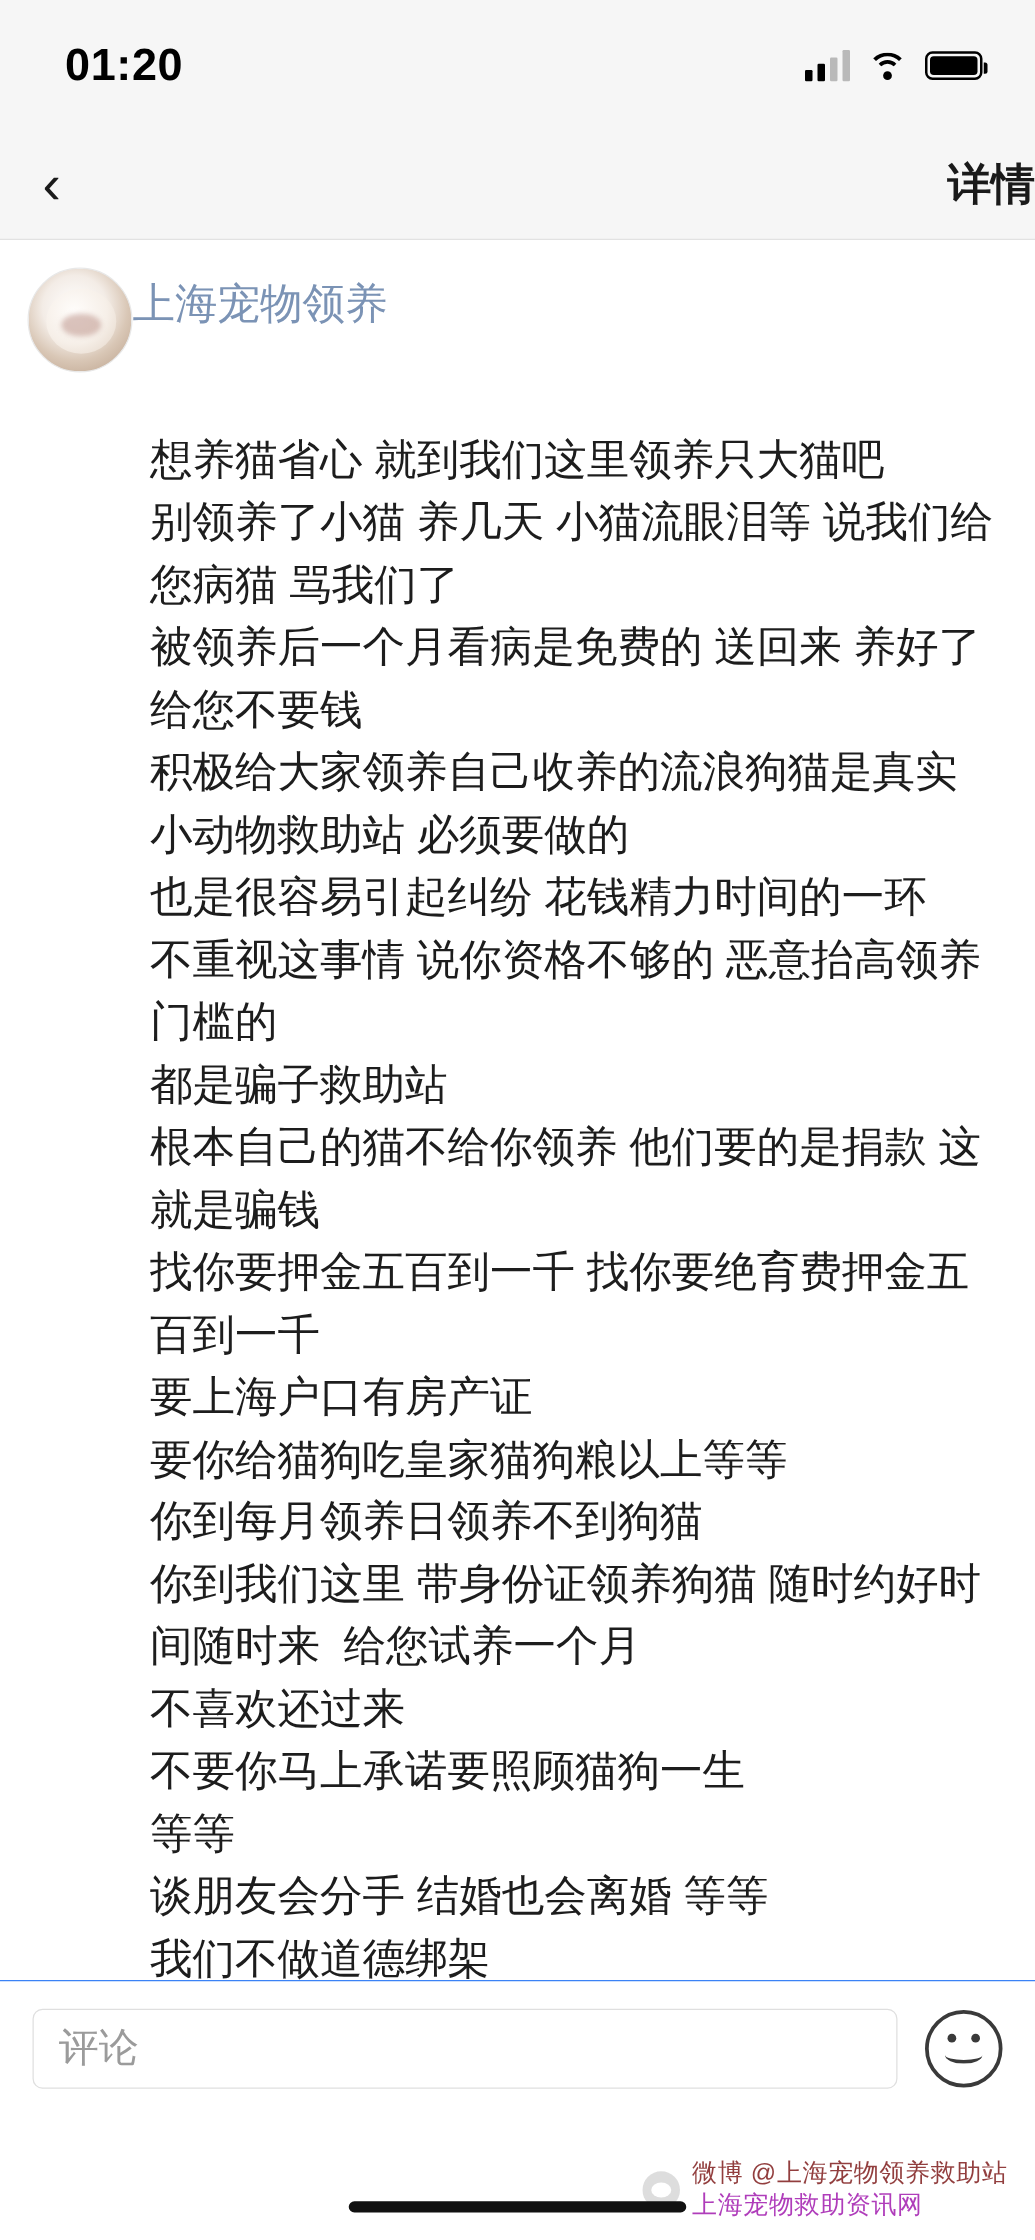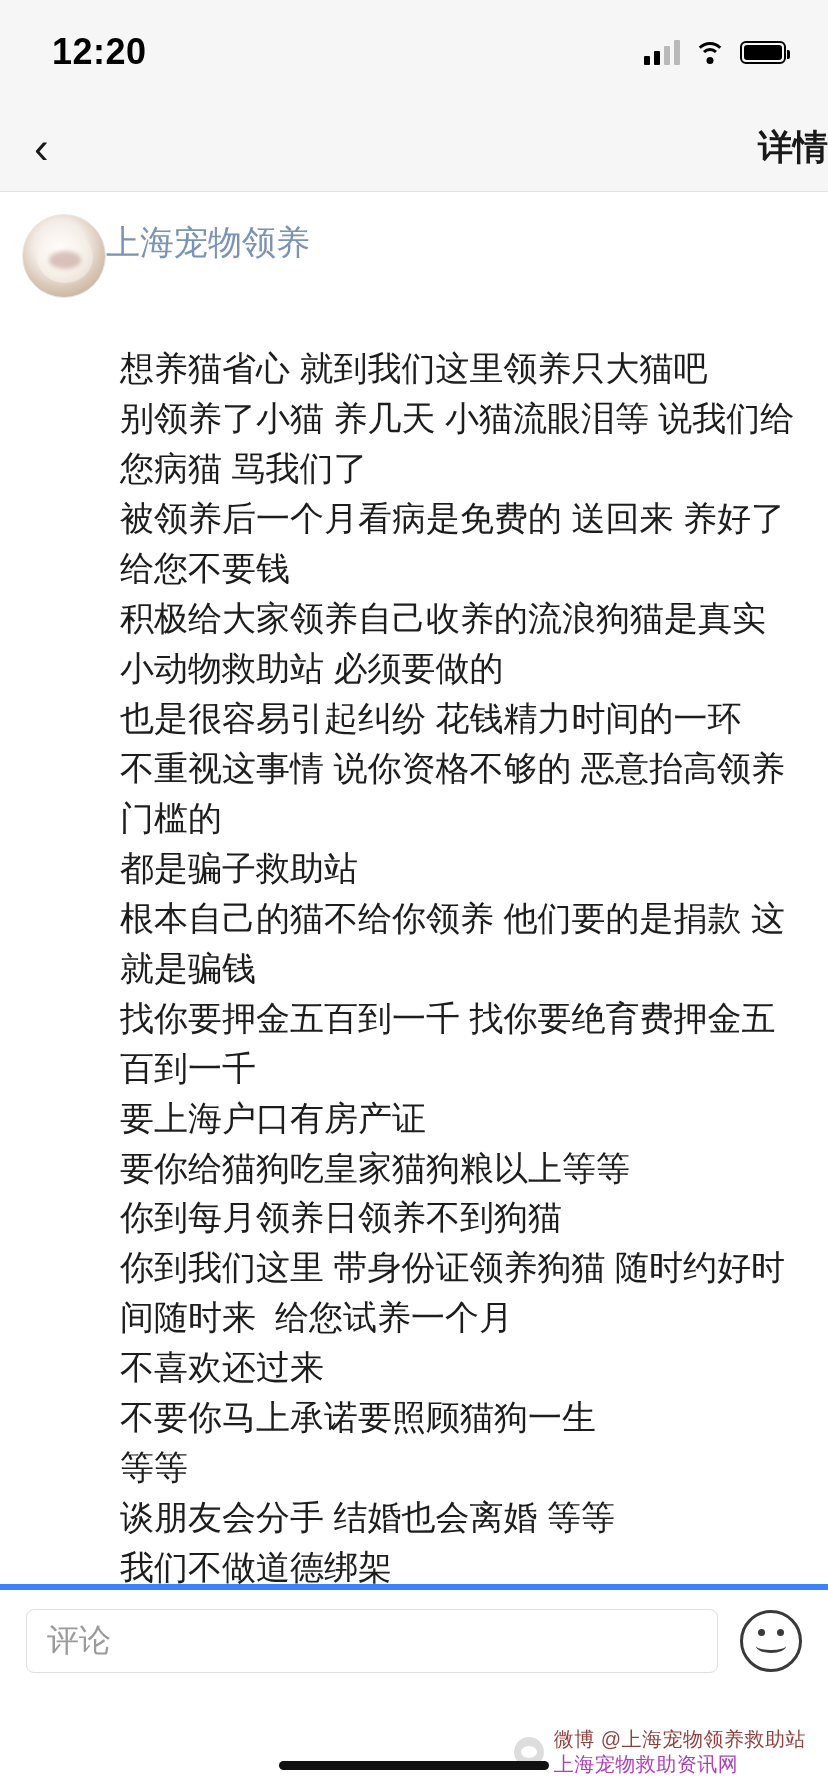--- a/index.html
+++ b/index.html
@@ -187,21 +187,21 @@
   .post-text-wrap {
     margin-top: 46px;
     margin-left: 98px;
   }
 
   
   .comment-bar {
     flex: 0 0 108px;
     height: 108px;
     background: #ffffff;
-    border-top: 6px solid #3b82f6;
+    border-top: 1px solid #3b82f6;
     display: flex;
     align-items: center;
     padding: 0 26px;
     gap: 22px;
   }
   .comment-input {
     flex: 1 1 auto;
     height: 64px;
     border: 1px solid #dfdfdf;
     border-radius: 8px;
@@ -289,21 +289,21 @@
     letter-spacing: 0.5px;
   }
   .wm-line.second { color: #a21caf; }
 </style>
 </head>
 <body>
 
 <div id="phone">
 
   <div class="status-bar">
-    <div class="status-time">12:20</div>
+    <div class="status-time">01:20</div>
     <div class="status-right">
       <div class="signal">
         <i></i>
           <i></i>
           <i></i>
           <i></i>
       </div>
       <div class="wifi">
         <span class="a"></span>
         <span class="b"></span>

